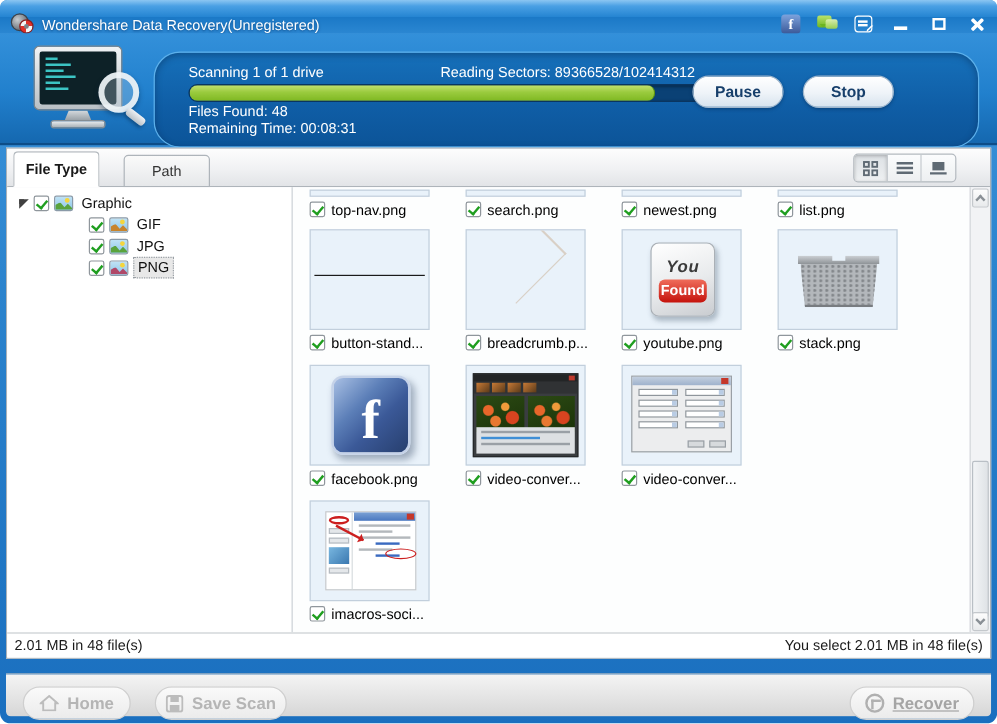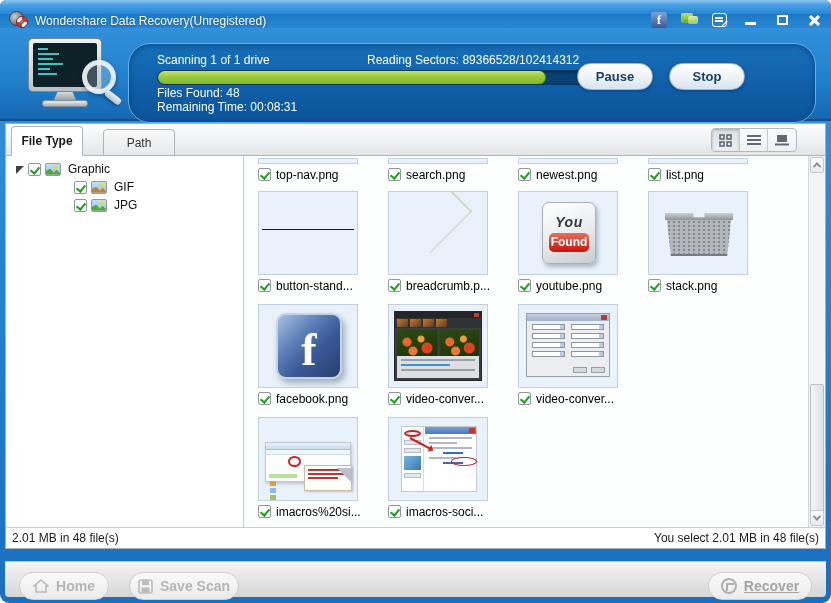--- a/index.html
+++ b/index.html
@@ -321,20 +321,28 @@
           <div class="tree-label">GIF</div>
         </div>
         <div class="tree-row">
           <div class="checkbox"></div>
           <div class="ti-frame">
               <div class="hill"></div>
               <div class="sun"></div>
             </div>
           <div class="tree-label">JPG</div>
         </div>
+        <div class="tree-row">
+          <div class="checkbox"></div>
+          <div class="ti-frame ti-png">
+              <div class="hill"></div>
+              <div class="sun"></div>
+            </div>
+          <div class="tree-label selected">PNG</div>
+        </div>
       </div>
     </div>
 
     <div class="grid">
       <div class="grid-row r1">
         <div class="cell">
           <div class="thumb cut"></div>
           <div class="cell-label">
               <div class="checkbox"></div>
               <span>top-nav.png</span>
@@ -465,45 +473,20 @@
             </div>
           </div>
           <div class="cell-label">
               <div class="checkbox"></div>
               <span>video-conver...</span>
             </div>
         </div>
       </div>
 
       <div class="grid-row rr">
-        <div class="cell">
-          <div class="thumb">
-            <div class="im1-page">
-              <div class="im1-bar"></div>
-              <div class="im1-bar2"></div>
-              <div class="im1-circle"></div>
-              <div class="im1-green"></div>
-              <div class="im1-leftcol">
-                <i style="top:38px;background:#e0a040;"></i>
-                  <i style="top:45px;background:#90b8e0;"></i>
-                  <i style="top:52px;background:#a0c070;"></i>
-              </div>
-              <div class="im1-tip">
-                  <i style="width:38px;"></i>
-                  <i style="width:42px;"></i>
-                  <i style="width:30px;"></i>
-                </div>
-              <div class="im1-curl"></div>
-            </div>
-          </div>
-          <div class="cell-label">
-              <div class="checkbox"></div>
-              <span>imacros%20si...</span>
-            </div>
-        </div>
         <div class="cell">
           <div class="thumb">
             <div class="im2-page">
               <div class="im2-left">
                   <i class="oval"></i>
                   <i></i>
                   <i></i>
                   <i class="logo"></i>
                   <i></i>
                 </div>

